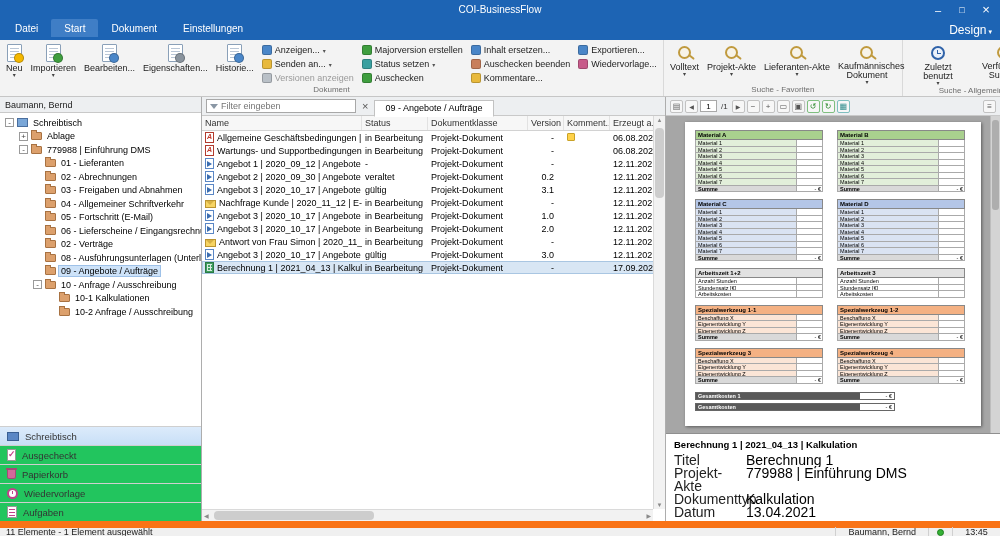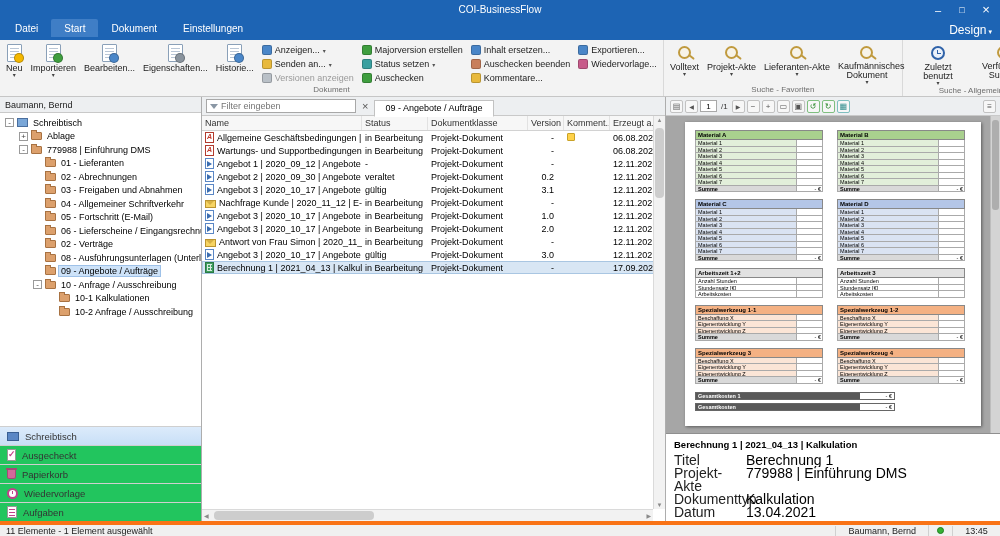--- a/index.html
+++ b/index.html
@@ -169,21 +169,21 @@
   .pv-scroll { position:absolute; right:0; top:0; bottom:0; width:10px; background:#d4d4d4; border-left:1px solid #bdbdbd; }
   .pv-scroll .thumb { position:absolute; top:4px; left:1px; width:7px; height:90px; background:#aeaeae; border-radius:3px; }
 
   .info { height:88px; background:#fff; border-top:1px solid #8f8f8f; padding:5px 8px; flex:none; }
   .info-title { font-size:9.5px; font-weight:bold; margin-bottom:4px; }
   .info-row { display:flex; font-size:14px; line-height:13px; }
   .info-label { width:72px; color:#222; flex:none; }
   .info-value { flex:1; overflow:hidden; white-space:nowrap; }
 
   
-  .statusbar { height:15px; background:#f0f0f0; border-top:4px solid #f97316; display:flex; align-items:center; font-size:9px; color:#222; flex:none; }
+  .statusbar { height:15px; background:#f0f0f0; border-top:7px solid #f97316; display:flex; align-items:center; font-size:9px; color:#222; flex:none; }
   .sb-left { flex:1; padding:0 6px; overflow:hidden; white-space:nowrap; }
   .sb-user { padding:0 12px; border-left:1px solid #d0d0d0; }
   .sb-dotcell { width:24px; display:flex; justify-content:center; border-left:1px solid #d0d0d0; align-self:stretch; align-items:center; }
   .dot { width:7px; height:7px; border-radius:50%; background:#35b135; border:1px solid #1e7e1e; }
   .sb-time { width:48px; text-align:center; border-left:1px solid #d0d0d0; }
 </style>
 </head>
 <body>
 
 <div class="app">

